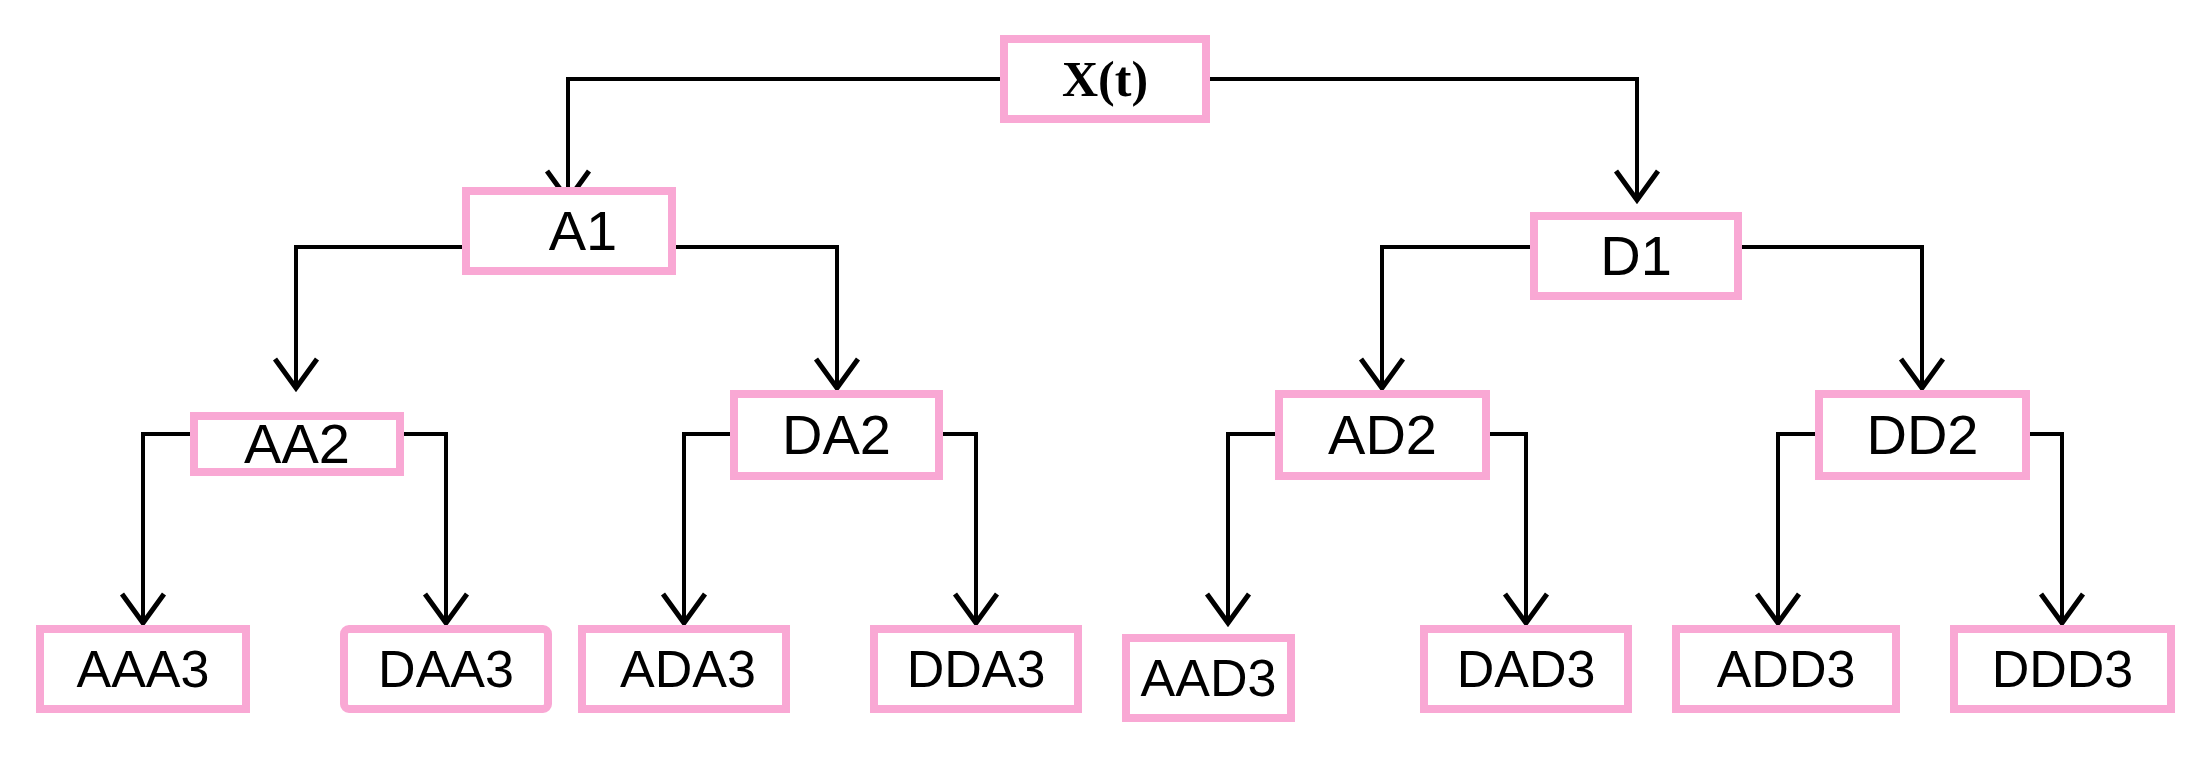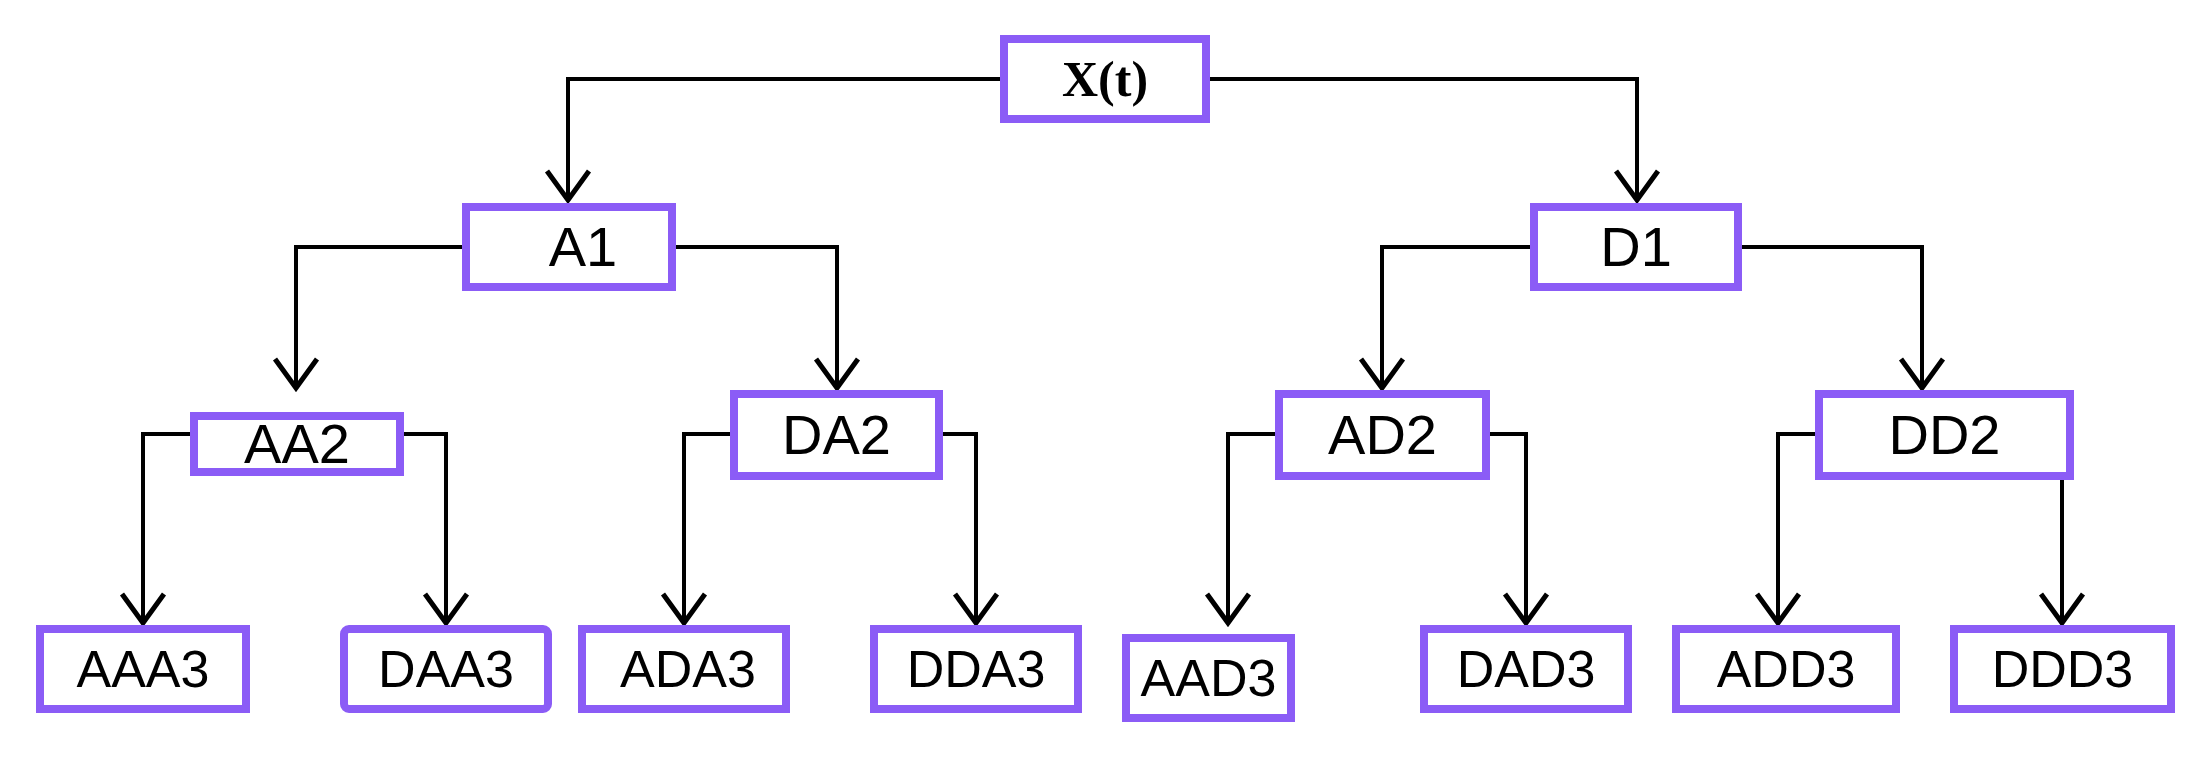--- a/index.html
+++ b/index.html
@@ -18,21 +18,21 @@
   #tree-svg {
     position: absolute;
     left: 0;
     top: 0;
     width: 2202px;
     height: 758px;
   }
   .node-box {
     position: absolute;
     box-sizing: border-box;
-    border: 8px solid #8b5cf6;
+    border: 8px solid #f9a8d4;
     background: #ffffff;
     display: flex;
     align-items: center;
     justify-content: center;
     color: #000000;
   }
   .node-label {
     font-family: "Liberation Sans", sans-serif;
     font-size: 54px;
     line-height: 1;
@@ -101,37 +101,37 @@
       <path d="M 1505 594 L 1526 623 L 1547 594"></path>
       <path d="M 1757 594 L 1778 623 L 1799 594"></path>
       <path d="M 2041 594 L 2062 623 L 2083 594"></path>
     </g>
   </svg>
 
   <div class="node-box node-root" style="left:1000px; top:35px; width:210px; height:88px;">
     <span class="node-label">X(t)</span>
   </div>
 
-  <div class="node-box node-level1" style="left:462px; top:203px; width:214px; height:88px;padding-left:28px;">
+  <div class="node-box node-level1" style="left:462px; top:187px; width:214px; height:88px;padding-left:28px;">
     <span class="node-label">A1</span>
   </div>
-  <div class="node-box node-level1" style="left:1530px; top:203px; width:212px; height:88px;">
+  <div class="node-box node-level1" style="left:1530px; top:212px; width:212px; height:88px;">
     <span class="node-label">D1</span>
   </div>
 
   <div class="node-box node-level2" style="left:190px; top:412px; width:214px; height:64px;">
     <span class="node-label">AA2</span>
   </div>
   <div class="node-box node-level2" style="left:730px; top:390px; width:213px; height:90px;">
     <span class="node-label">DA2</span>
   </div>
   <div class="node-box node-level2" style="left:1275px; top:390px; width:215px; height:90px;">
     <span class="node-label">AD2</span>
   </div>
-  <div class="node-box node-level2" style="left:1815px; top:390px; width:259px; height:90px;">
+  <div class="node-box node-level2" style="left:1815px; top:390px; width:215px; height:90px;">
     <span class="node-label">DD2</span>
   </div>
 
   <div class="node-box node-level3" style="left:36px; top:625px; width:214px; height:88px;">
     <span class="node-label">AAA3</span>
   </div>
   <div class="node-box node-level3" style="left:340px; top:625px; width:212px; height:88px;border-radius:9px;">
     <span class="node-label">DAA3</span>
   </div>
   <div class="node-box node-level3" style="left:578px; top:625px; width:212px; height:88px;padding-left:8px;">

